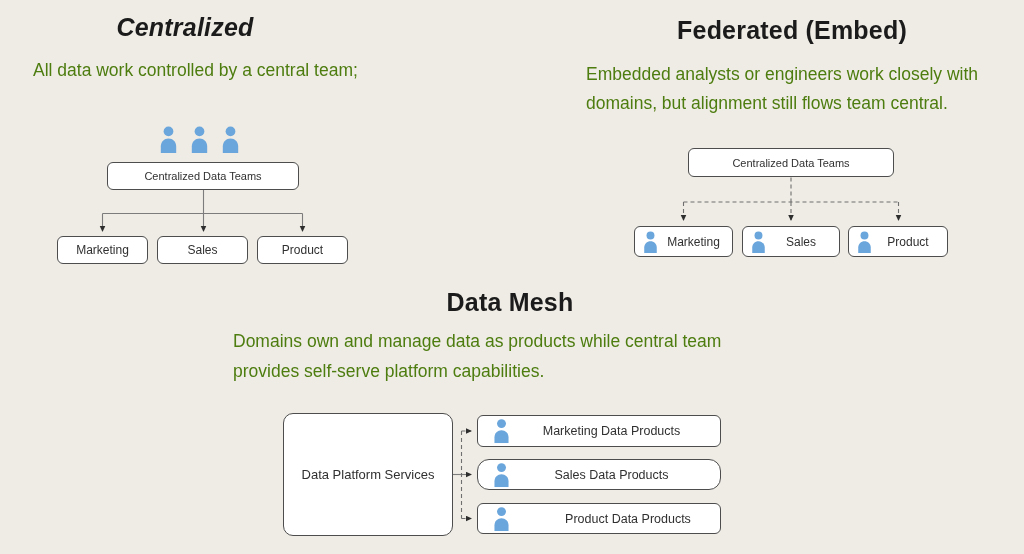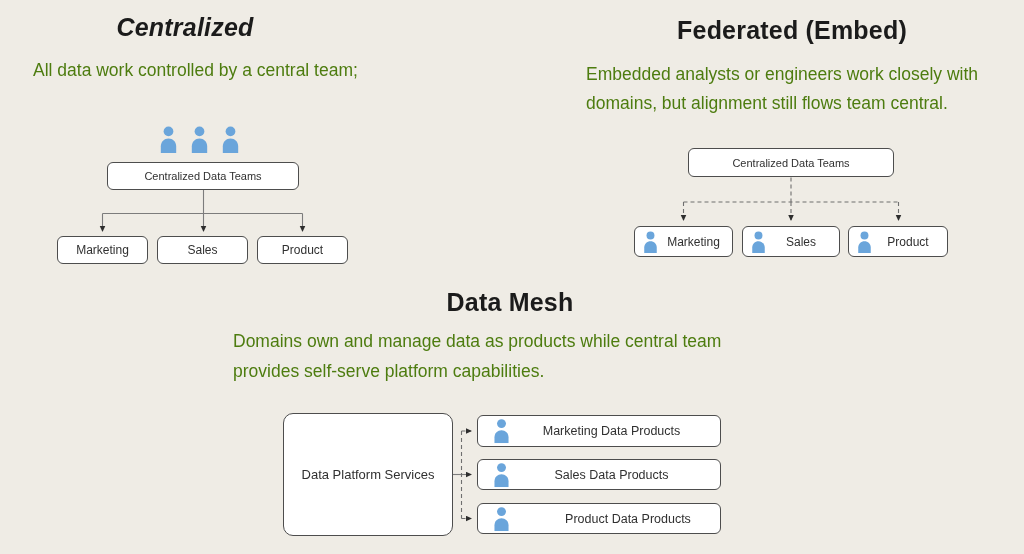--- a/index.html
+++ b/index.html
@@ -195,21 +195,21 @@
     <div class="node platform-box" style="left:283px; top:413px; width:170px; height:123px;border-radius:10px;">
       <span class="label">Data Platform Services</span>
     </div>
 
     <div class="node mesh-child" style="left:477px; top:415px; width:244px; height:32px;">
       <svg class="p-icon" viewBox="0 0 20 26">
           <use href="#person"></use>
         </svg>
       <span class="label">Marketing Data Products</span>
     </div>
-    <div class="node mesh-child" style="left:477px; top:459px; width:244px; height:31px;">
+    <div class="node mesh-child" style="left:477px; top:459px; width:244px; height:31px;border-radius:12px;">
       <svg class="p-icon" viewBox="0 0 20 26">
           <use href="#person"></use>
         </svg>
       <span class="label">Sales Data Products</span>
     </div>
     <div class="node mesh-child" style="left:477px; top:503px; width:244px; height:31px;padding-left:33px;">
       <svg class="p-icon" viewBox="0 0 20 26">
           <use href="#person"></use>
         </svg>
       <span class="label">Product Data Products</span>

